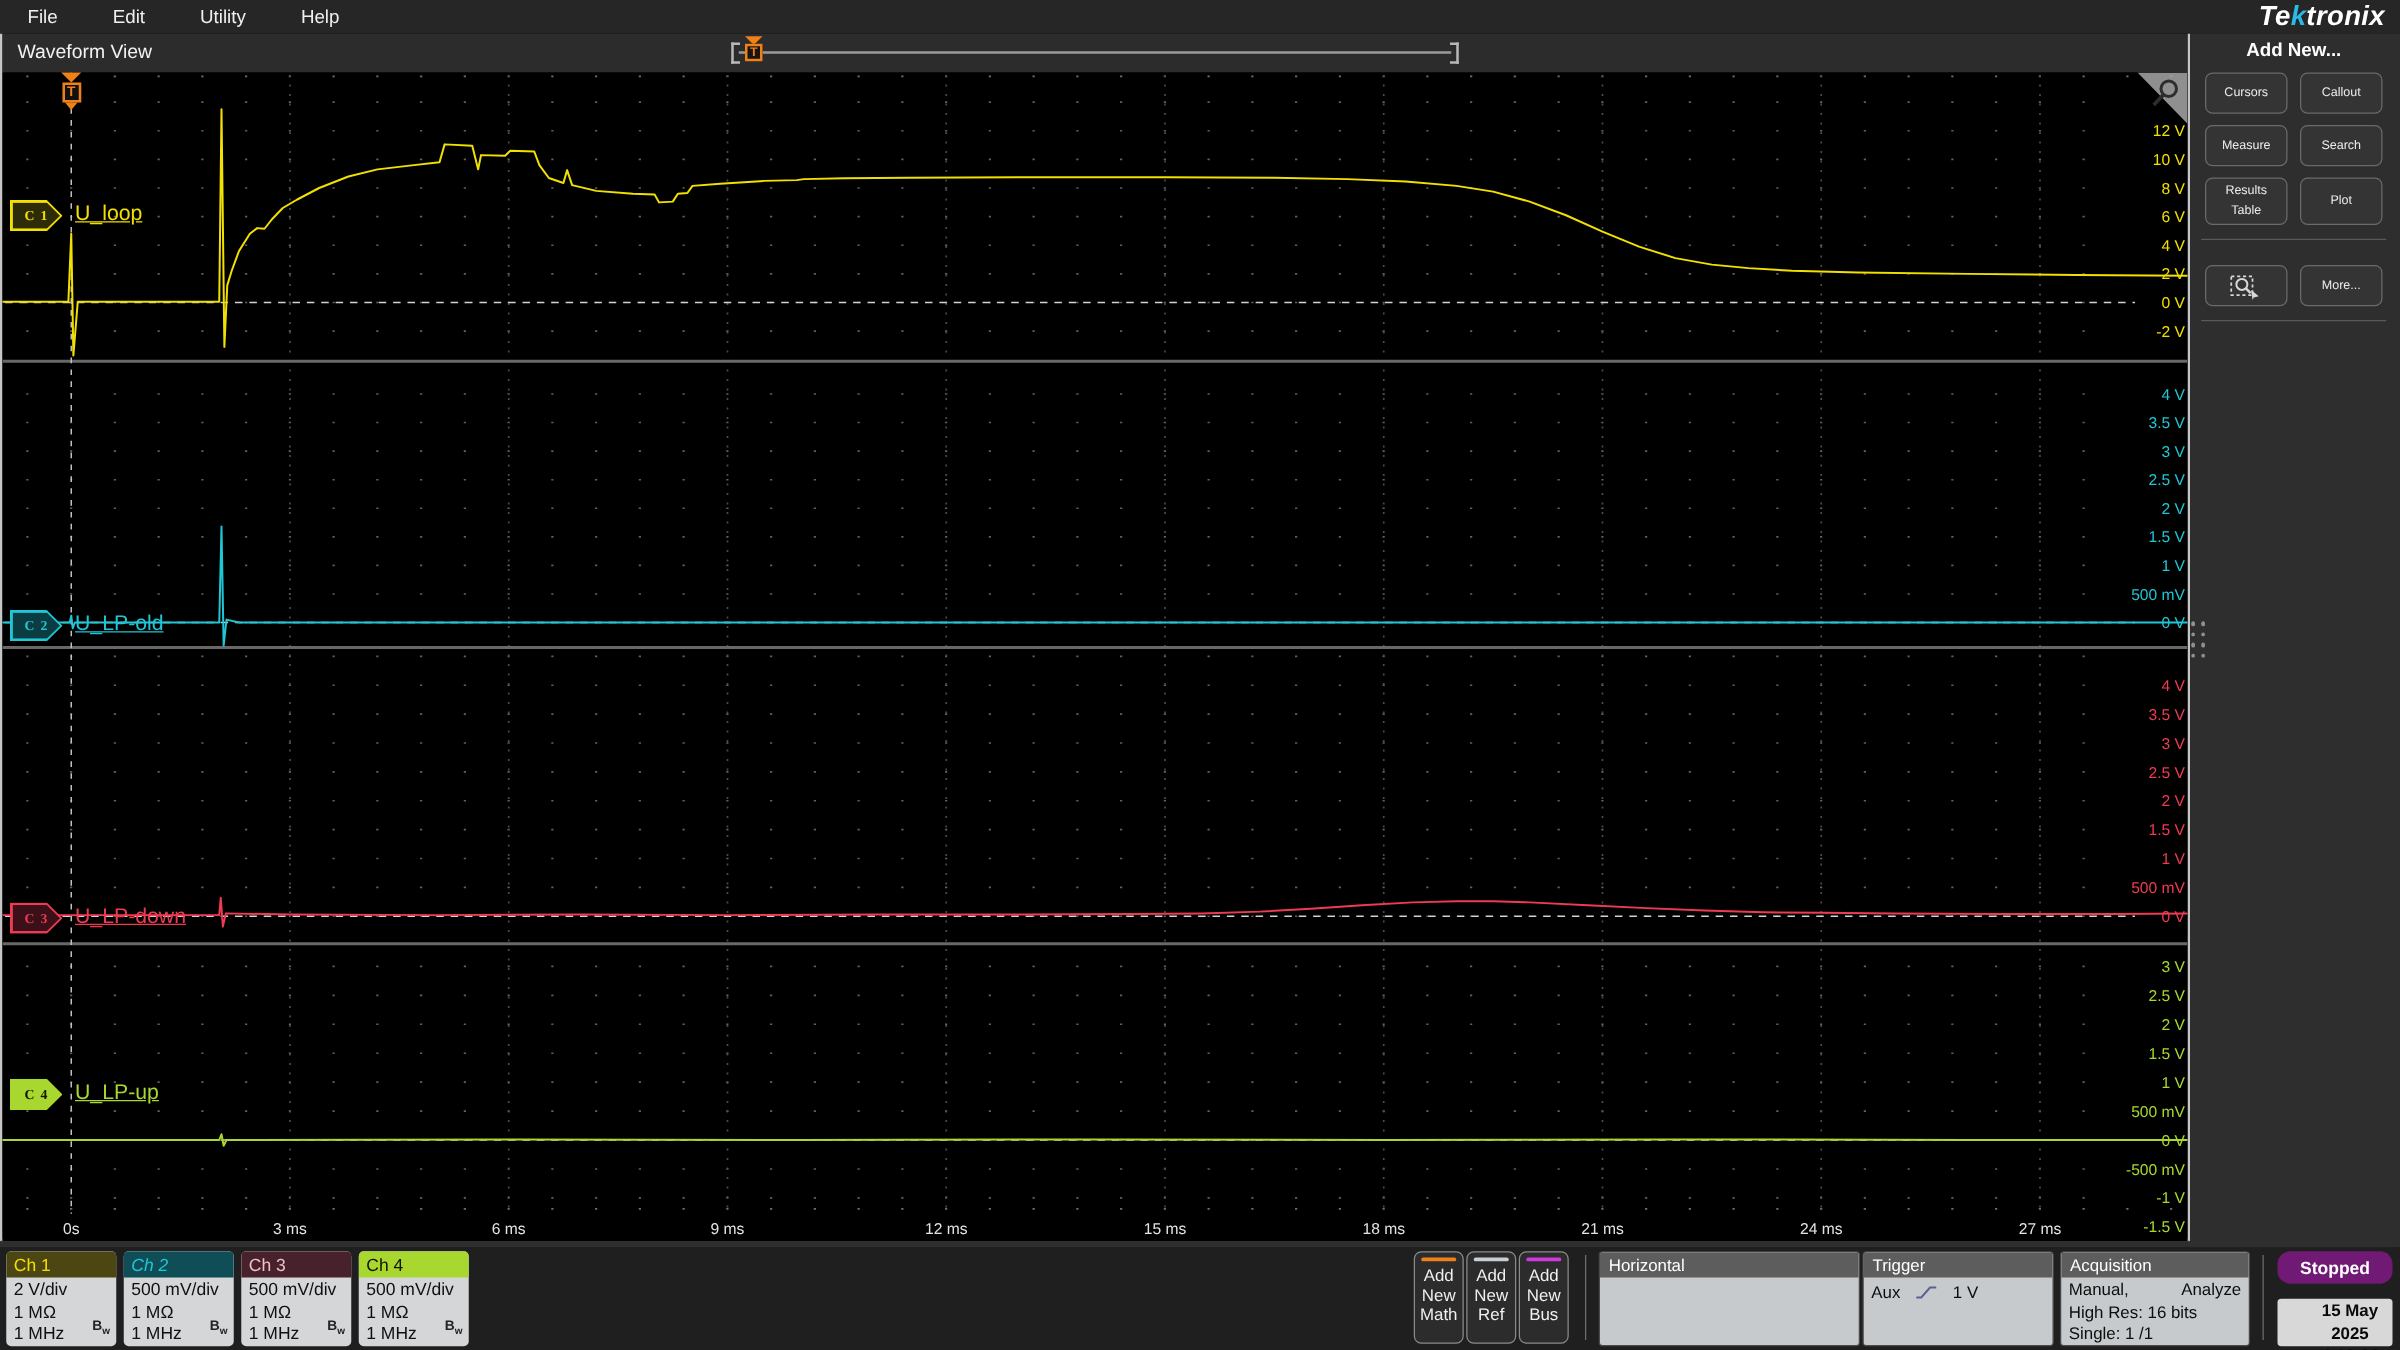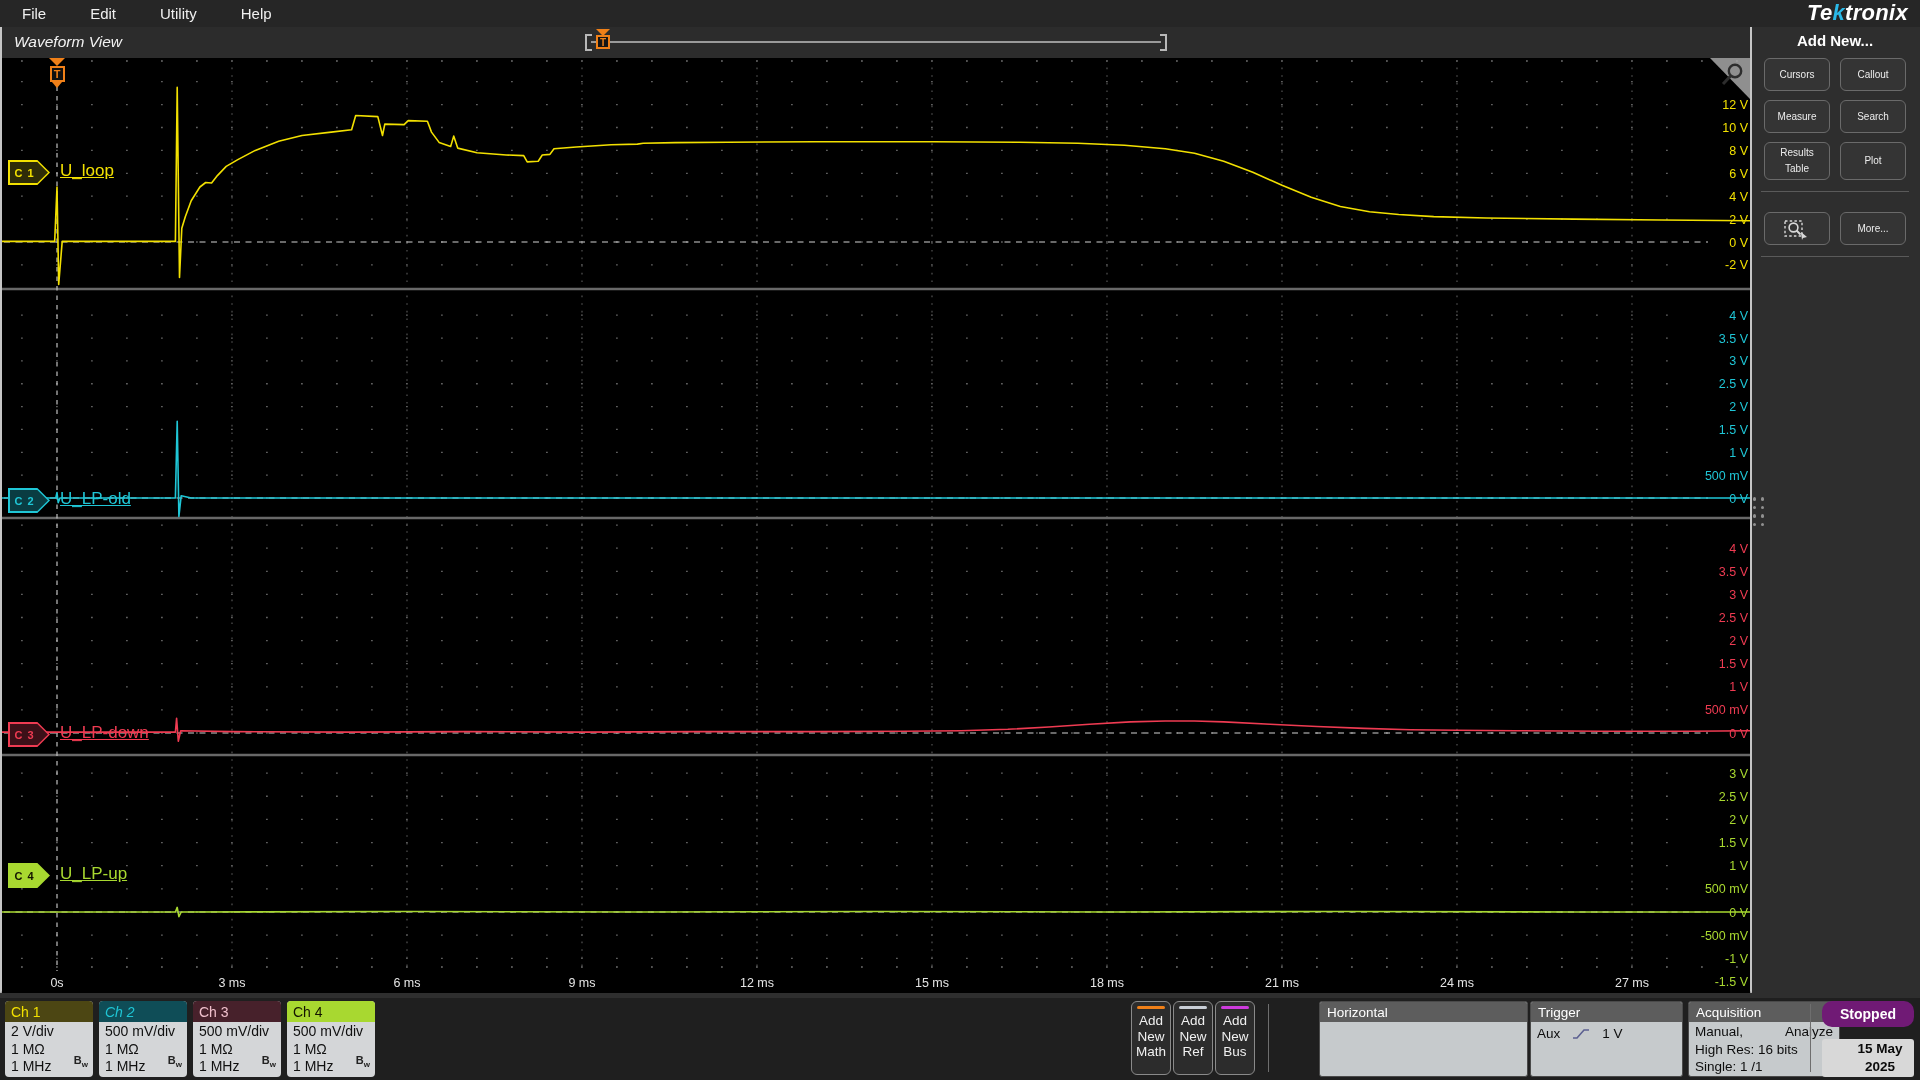--- a/index.html
+++ b/index.html
@@ -12,21 +12,21 @@
   
   .menubar { height:27px; background:#262626; display:flex; align-items:center; position:relative; }
   .menu-item { color:#f0f0f0; font-size:15px; padding:0 22px; cursor:default; }
   .brand { position:absolute; right:12px; top:0px; font-size:22px; font-weight:bold; color:#fff; letter-spacing:.3px; font-style:italic; }
   .brand .k { color:#2ab9e8; }
   
   .content { display:flex; height:971px; background:#2e2e2e; position:relative; }
   .wfpanel { width:1752px; height:966px; background:#000;
     border-left:2px solid #c6c6c6; border-right:2px solid #c6c6c6; border-bottom:2px solid #9a9a9a; }
   .tabbar { height:31px; background:#2c2c2c; position:relative; }
-  .tabtitle { position:absolute; left:12px; top:6px; font-size:15.5px; color:#f2f2f2;font-style:italic; }
+  .tabtitle { position:absolute; left:12px; top:6px; font-size:15.5px; color:#f2f2f2; }
   .scope { position:relative; width:1748px; height:935px; background:#000; }
   #scope-svg { position:absolute; left:0; top:0; }
   
   .hpos { position:absolute; left:583px; top:0; width:582px; height:31px; }
   .hbr { position:absolute; top:7px; width:7px; height:17px; border:2px solid #b8b8b8; }
   .hbr.l { left:0; border-right:none; }
   .hbr.r { right:0; border-left:none; }
   .hline { position:absolute; left:6px; right:6px; top:14px; height:2px; background:#9a9a9a; }
   .htrig { position:absolute; left:9px; top:2px; width:18px; }
   .htri { width:0; height:0; border-left:7px solid transparent; border-right:7px solid transparent; border-top:7px solid #f08018; margin:0 auto; }
@@ -35,21 +35,21 @@
   
   .trigmark { position:absolute; left:46px; top:0; width:18px; }
   .tm-tri { width:0; height:0; border-left:8px solid transparent; border-right:8px solid transparent; border-top:8px solid #f08018; margin:0 auto; }
   .tm-box { width:15px; height:16px; margin:0 auto; background:#101010; border:2px solid #f08018;
             color:#f08018; font-weight:bold; font-size:11px; line-height:12px; text-align:center; }
   .tm-tail { width:0; height:0; border-left:5px solid transparent; border-right:5px solid transparent; border-top:6px solid #f08018; margin:0 auto; }
   
   .chbadge { position:absolute; left:6px; width:42px; height:25px; }
   .chbadge .outer { position:absolute; inset:0; clip-path:polygon(0 0,70% 0,100% 50%,70% 100%,0 100%); }
   .chbadge .inner { position:absolute; inset:2px; clip-path:polygon(0 0,72% 0,100% 50%,72% 100%,0 100%); display:flex; align-items:center; }
-  .chbadge .cid { width:76%; text-align:center; font-size:11px; font-weight:bold; letter-spacing:1px; }
+  .chbadge .cid { width:76%; text-align:right; font-size:11px; font-weight:bold; letter-spacing:1px;font-family:Liberation Serif, serif; }
   .chlabel { position:absolute; left:58px; font-size:17px;text-decoration:underline; }
   
   .sidebar { width:166px; height:971px; background:#2e2e2e; }
   .sb-title { text-align:center; color:#fff; font-weight:bold; font-size:15px; padding-top:5px; }
   .sb-grid { display:grid; grid-template-columns:66px 66px; gap:8px 10px; justify-content:center; margin-top:9px; }
   .sb-btn { background:#343434; border:1px solid #6a6a6a; border-radius:6px; color:#ececec; font-size:10px;
             min-height:33px; display:flex; align-items:center; justify-content:center;
             white-space:pre-line; text-align:center; line-height:16px; padding:2px 0; cursor:default; }
   .sb-divider { border-top:1px solid #5a5a5a; margin:11px 9px 0; }
   .sb-gap { height:11px; }
@@ -60,21 +60,21 @@
   .bottombar { height:82px; background:#1f1f1f; position:relative; }
   .cset { position:absolute; top:3px; width:88px; height:76px; border-radius:4px; overflow:hidden; background:#d4d6d8; }
   .cset .hd { height:21px; font-size:14px; display:flex; align-items:center; padding-left:6px; }
   .cset .bd { padding:1px 0 0 6px; font-size:14px; color:#101010; line-height:17.5px; position:relative; height:55px; }
   .cset .bw { position:absolute; right:5px; bottom:3px; font-size:11px; font-weight:bold; color:#222; }
   .cset .bw sub { font-size:8px; }
   .addbtn { position:absolute; top:3px; width:40px; height:74px; background:#2c2c2c; border:1px solid #8a8a8a;
             border-radius:6px; color:#f0f0f0; font-size:13.5px; text-align:center; line-height:15.5px; padding-top:1px; }
   .addbtn .stripe { height:3px; border-radius:2px; margin:3px 5px 4px; }
   .vsep { position:absolute; top:6px; width:1px; height:68px; background:#6e6e6e; }
-  .panel { position:absolute; top:3px; border-radius:3px; overflow:hidden; background:#c6cacc; border:1px solid #4a4a4a; height:76px;margin-left:40px; }
+  .panel { position:absolute; top:3px; border-radius:3px; overflow:hidden; background:#c6cacc; border:1px solid #4a4a4a; height:76px; }
   .panel .phd { height:20px; background:#5d5d5d; color:#fff; font-size:13.5px; display:flex; align-items:center; padding-left:7px; }
   .panel .pbd { padding:1px 6px; font-size:13.5px; color:#0d0d0d; line-height:17.5px; }
   .hrow { display:flex; }
   .hrow .c1 { width:104px; }
   .ticon { display:inline-block; width:11px; height:11px; background:#f08018; color:#fff; font-size:8.5px;
            font-weight:bold; text-align:center; line-height:11px; border-radius:2px; margin-right:3px; }
   .trow { display:flex; align-items:center; gap:12px; padding-top:2px; }
   .arow1 { display:flex; justify-content:space-between; }
   .stopped { position:absolute; left:1822px; top:3px; width:92px; height:26px; background:#ec1222; border-radius:10px;
              color:#fff; font-weight:bold; font-size:14px; display:flex; align-items:center; justify-content:center; }

